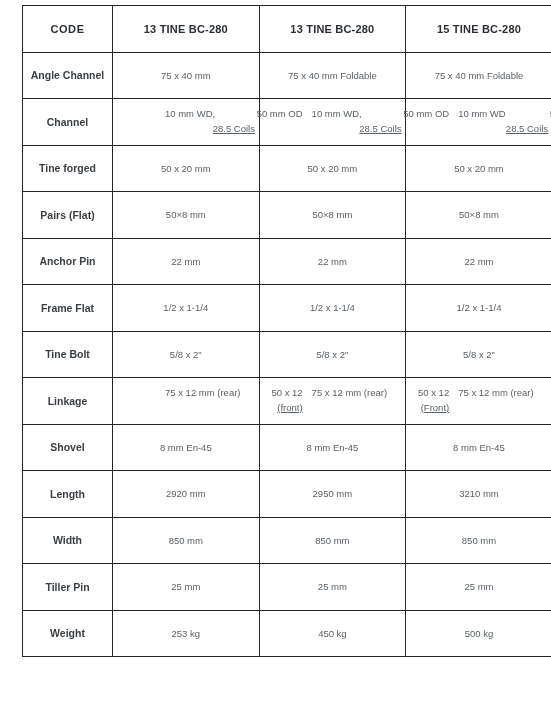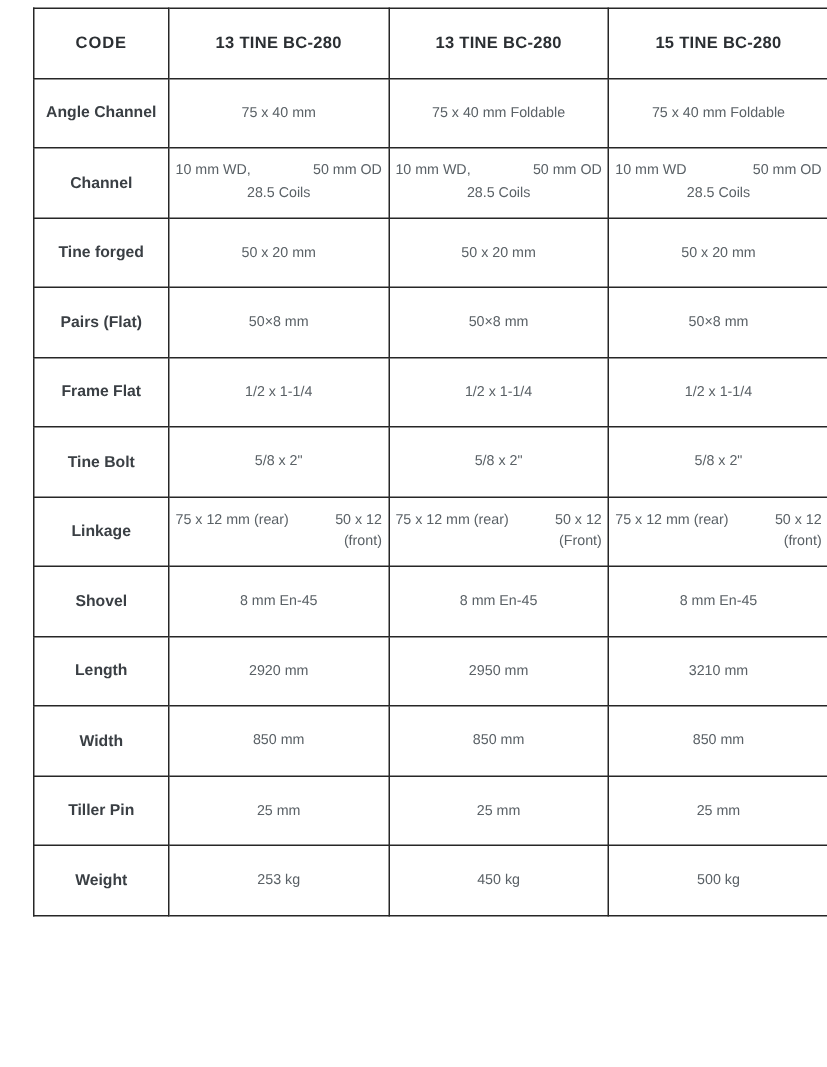--- a/index.html
+++ b/index.html
@@ -58,33 +58,35 @@
   td.data-cell {
     font-size: 9.5px;
     color: #5a6166;
     font-weight: normal;
   }
   
   .split {
     display: block;
     width: 100%;
     line-height: 1.55;
+    margin-left: 48px;
   }
   .split .row1 {
     display: flex;
     justify-content: space-between;
     align-items: baseline;
     width: 100%;
   }
   .split .row1 .left  { text-align: left; }
   .split .row1 .right { text-align: right; }
   .split .row2 {
     display: block;
     width: 100%;
     text-align: center;
+    text-decoration: underline;
   }
   .split .row2.right-align {
     text-align: right;
     padding-right: 22px;
   }
 </style>
 </head>
 <body>
 
 <div id="spec-table-wrap">
@@ -144,20 +146,26 @@
           <td class="data-cell">50 x 20 mm</td>
           <td class="data-cell">50 x 20 mm</td>
         </tr>
         <tr>
           <td class="label-cell">Pairs  (Flat)</td>
           <td class="data-cell">50×8 mm</td>
           <td class="data-cell">50×8 mm</td>
           <td class="data-cell">50×8 mm</td>
         </tr>
         <tr>
+          <td class="label-cell">Anchor Pin</td>
+          <td class="data-cell">22 mm</td>
+          <td class="data-cell">22 mm</td>
+          <td class="data-cell">22 mm</td>
+        </tr>
+        <tr>
           <td class="label-cell">Frame Flat</td>
           <td class="data-cell">1/2 x 1-1/4</td>
           <td class="data-cell">1/2 x 1-1/4</td>
           <td class="data-cell">1/2 x 1-1/4</td>
         </tr>
         <tr>
           <td class="label-cell">Tine Bolt</td>
           <td class="data-cell">5/8 x 2"</td>
           <td class="data-cell">5/8 x 2"</td>
           <td class="data-cell">5/8 x 2"</td>

